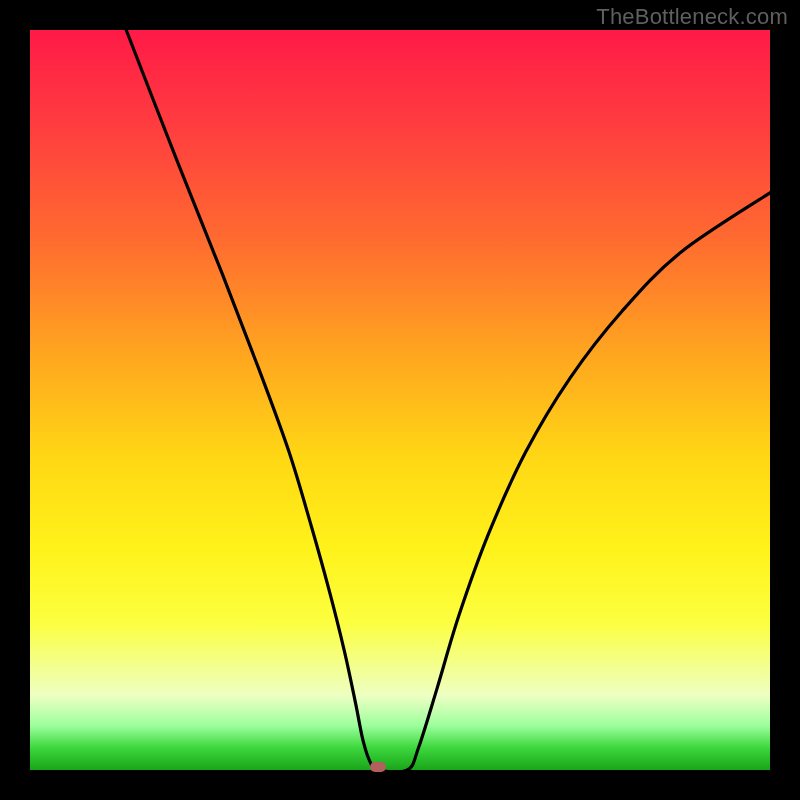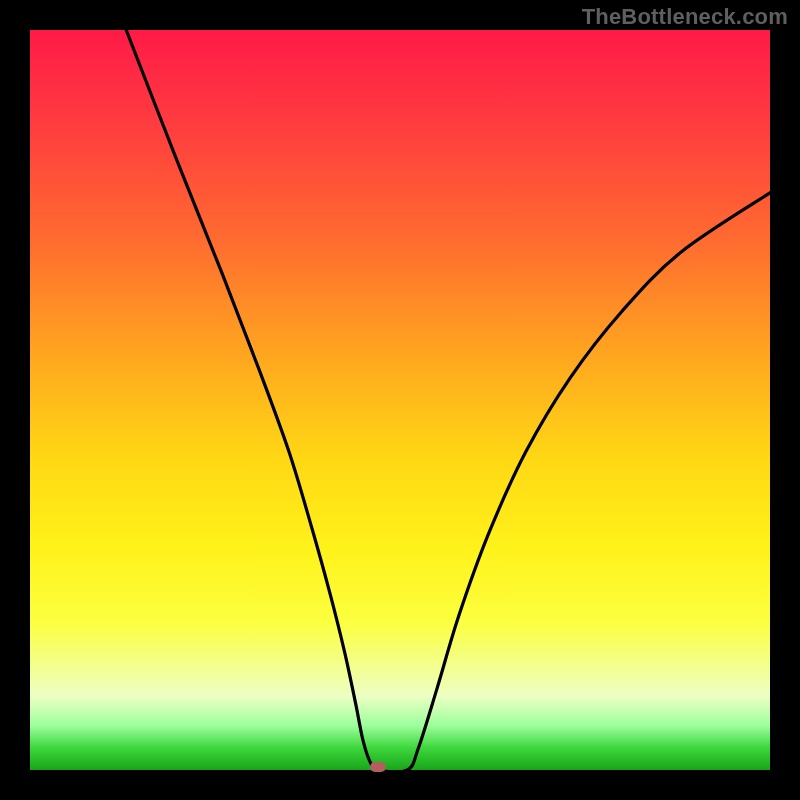--- a/index.html
+++ b/index.html
@@ -39,21 +39,21 @@
       #3dd73d 97%,
       #19a519 100%
     );
   }
   .watermark {
     position: absolute;
     top: 4px;
     right: 12px;
     color: #5f5f5f;
     font-size: 22px;
-    font-weight: 700;
+    font-weight: 400;
     letter-spacing: 0.2px;
   }
   .curve-svg {
     position: absolute;
     top: 0;
     left: 0;
     width: 740px;
     height: 740px;
     display: block;
   }

